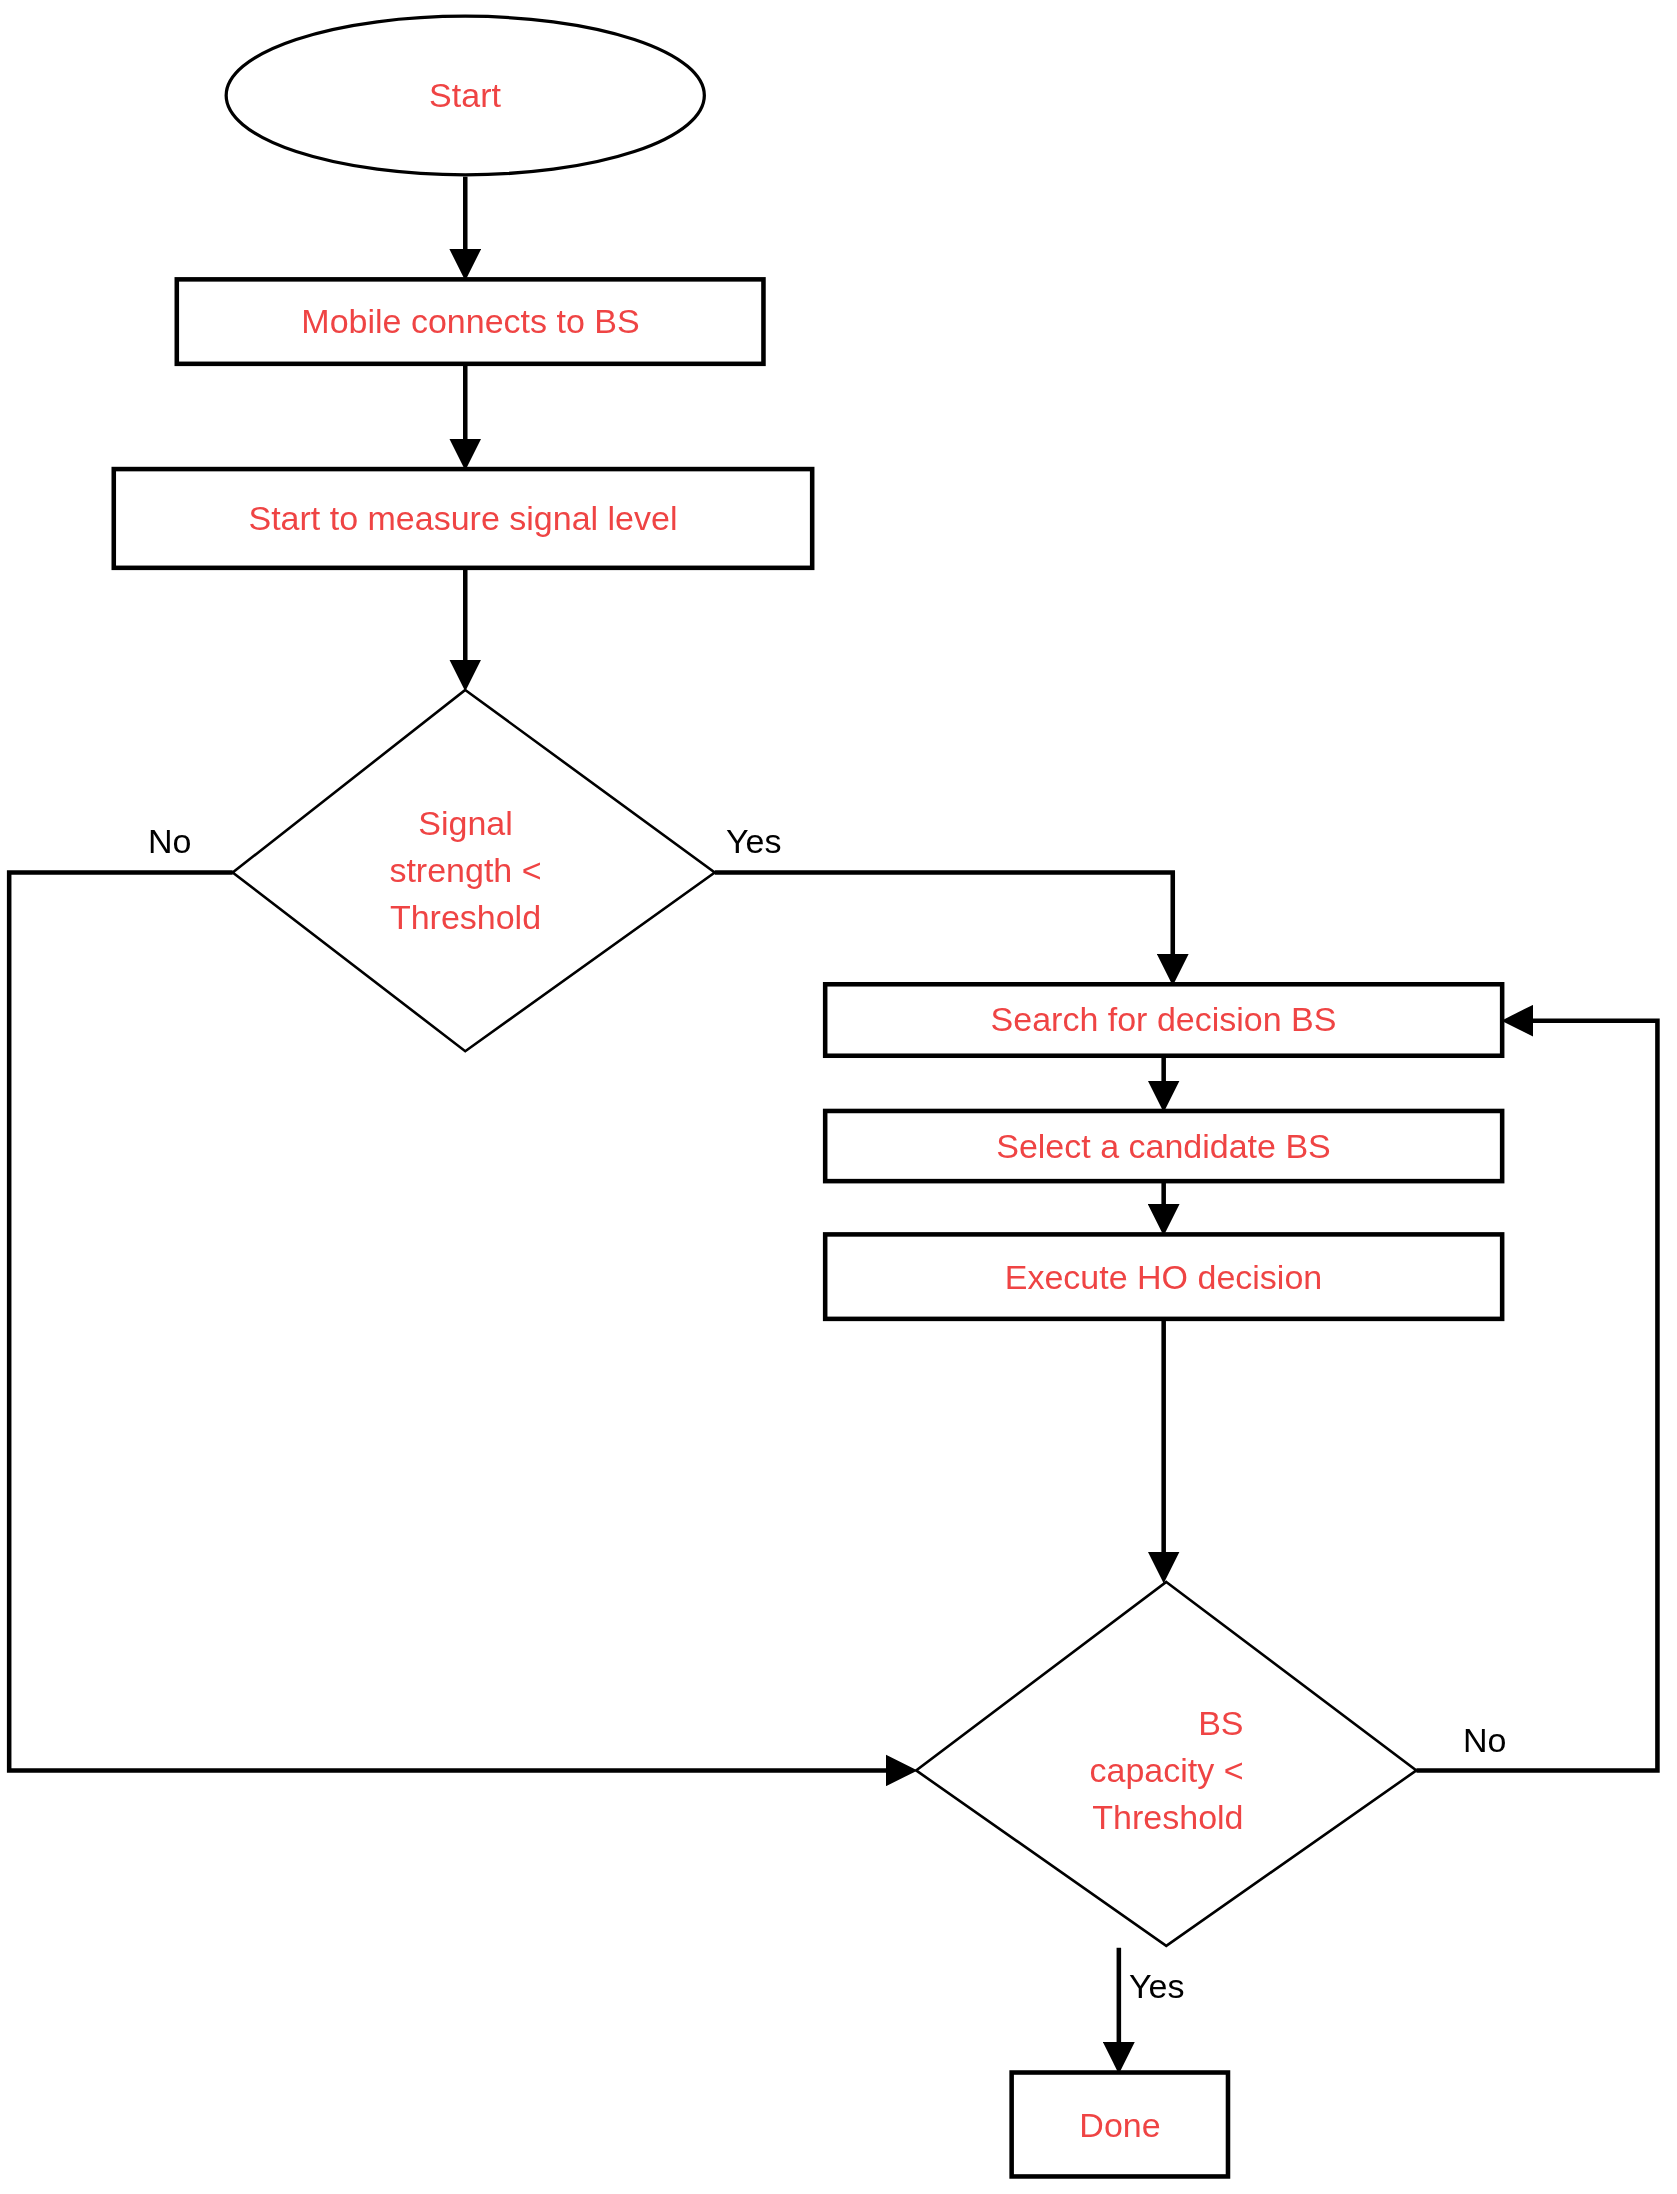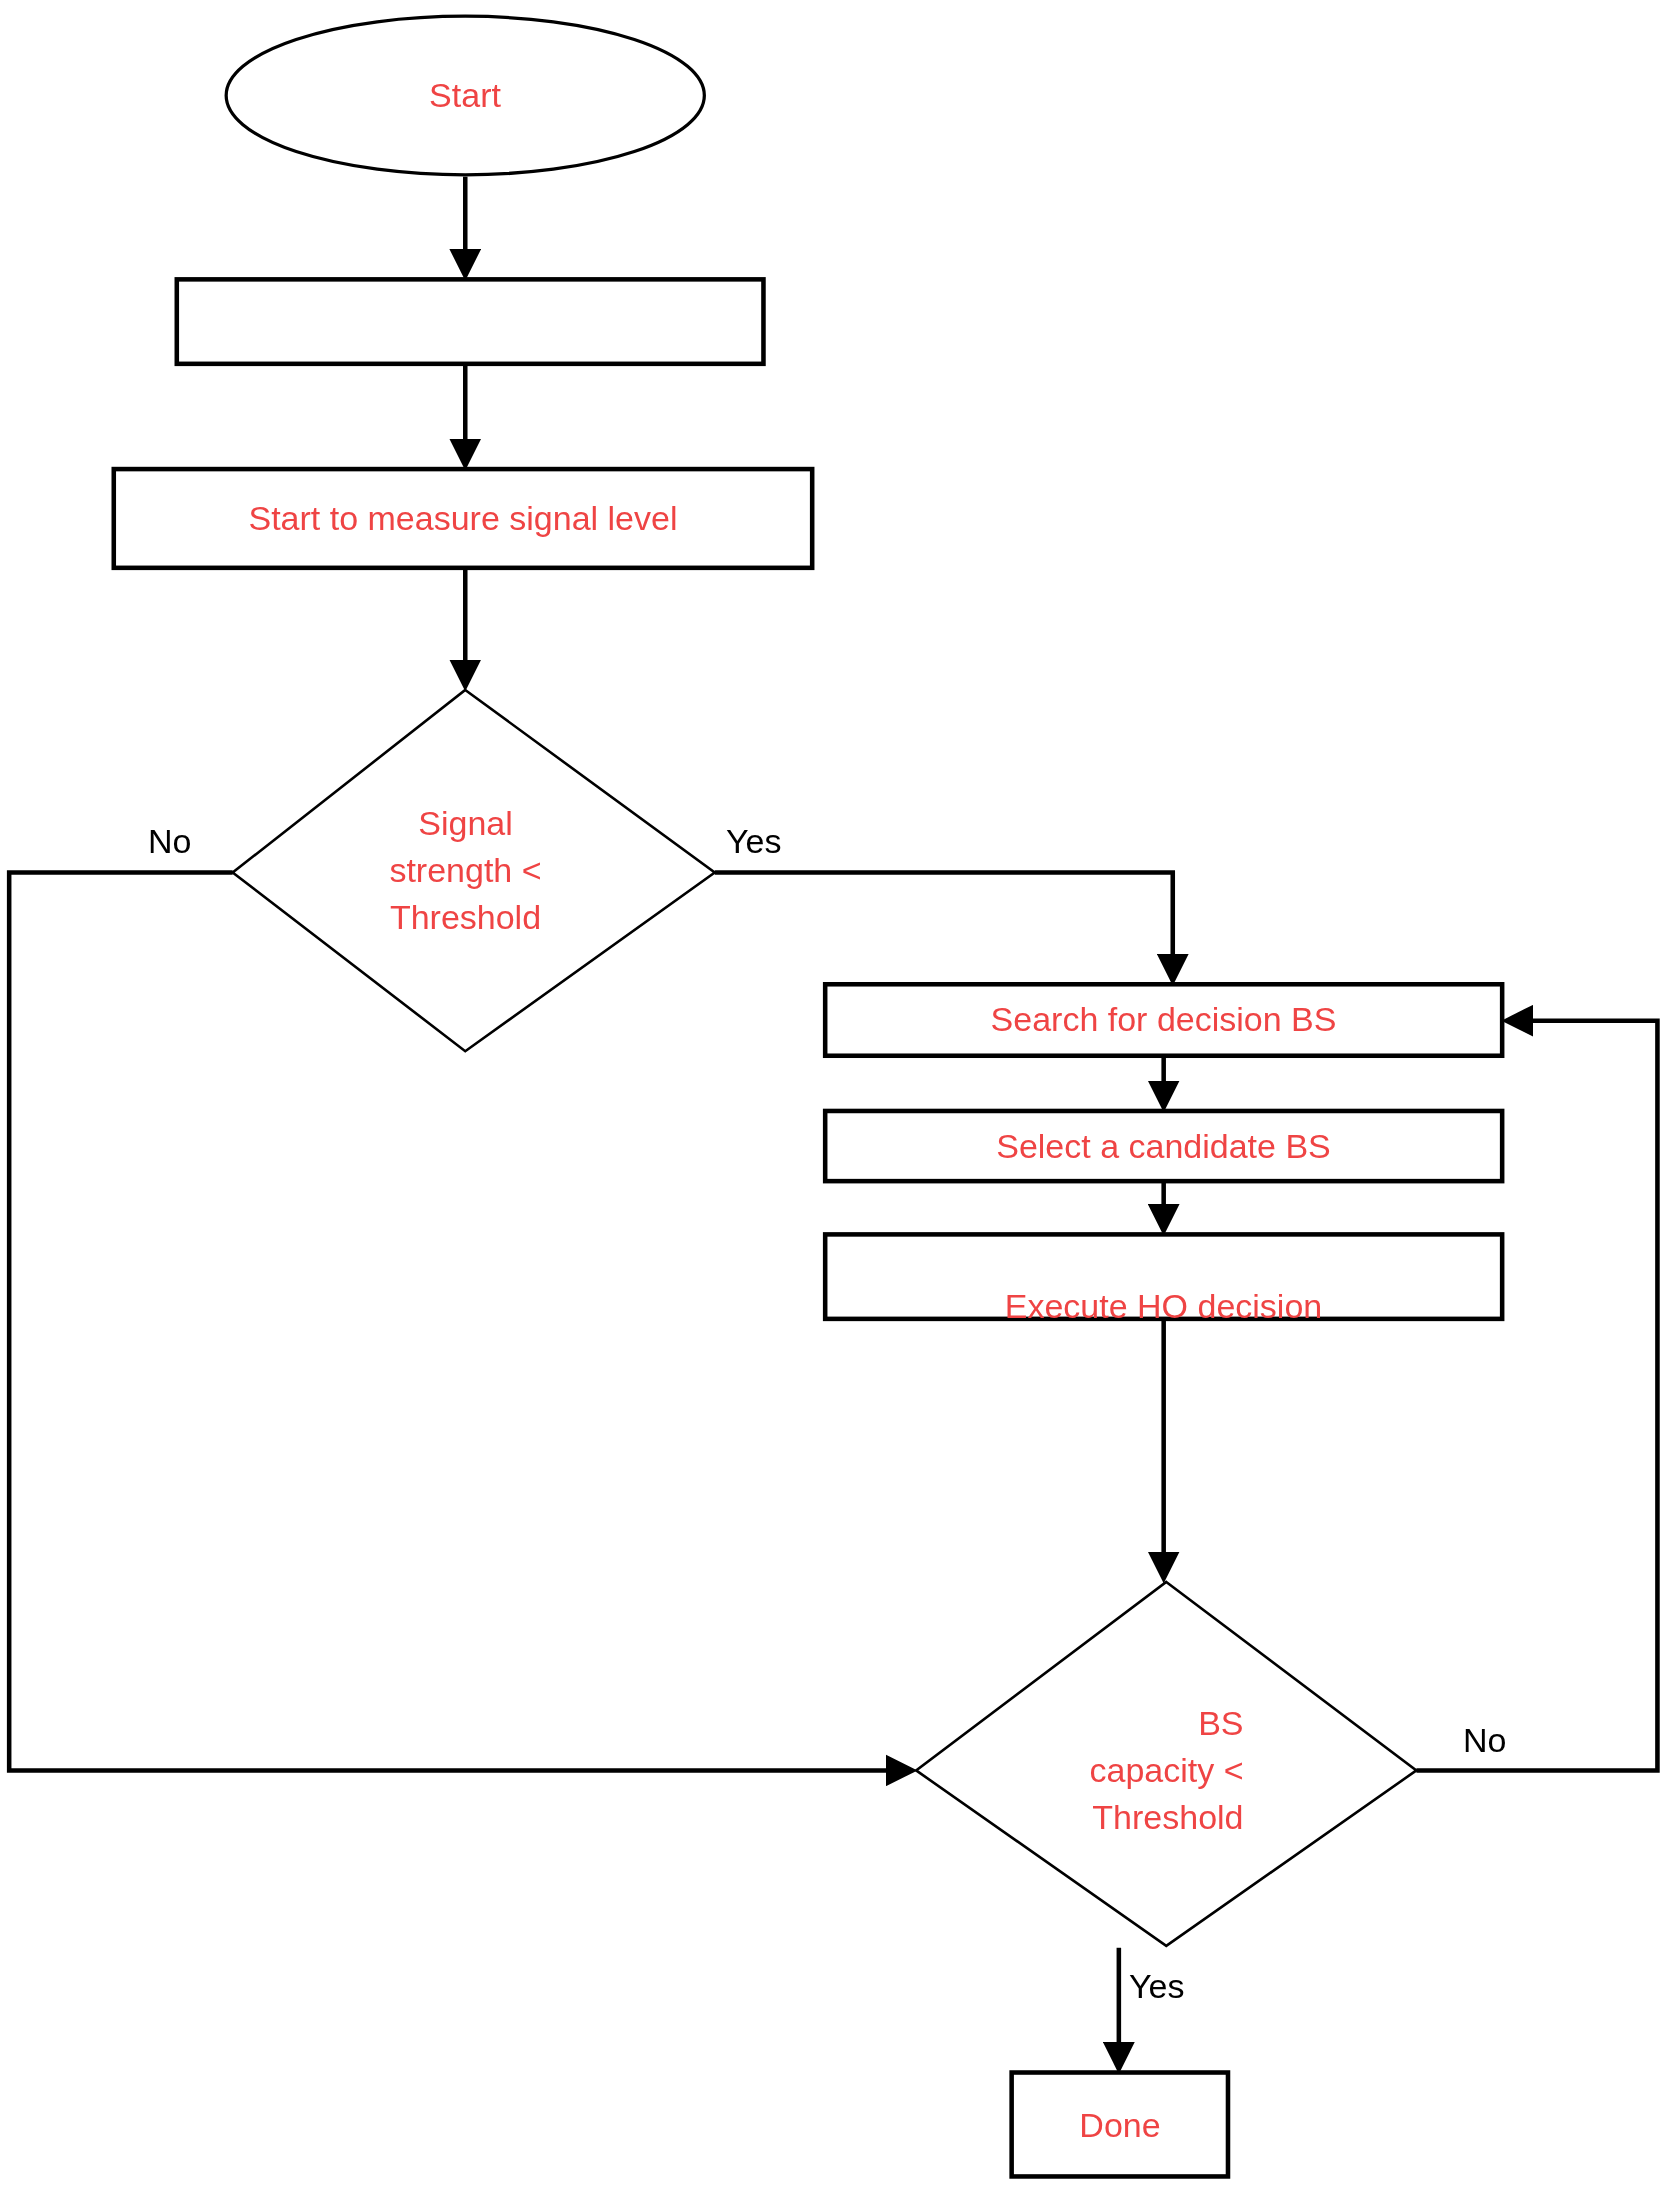--- a/index.html
+++ b/index.html
@@ -96,32 +96,33 @@
       <path d="M 1791 2033 L 1791 2429" marker-end="url(#arrow)"></path>
 
       <path d="M 2180 2725 L 2551 2725 L 2551 1571 L 2319 1571" marker-end="url(#arrow)"></path>
 
       <path d="M 1722 2998 L 1722 3184" marker-end="url(#arrow)"></path>
     </g>
   </svg>
 
   <div class="node-text" style="left:226px; top:16.2px; width:478px; height:159px;">Start</div>
 
+  <div class="node-text" style="left:177px; top:279px; width:587px; height:84px;">Mobile connects to BS</div>
 
   <div class="node-text" style="left:114px; top:469px; width:698px; height:99px;">Start to measure signal level</div>
 
   <div class="node-text" style="left:303px; top:760px; width:325px; height:221px; line-height:1.38;">Signal
 strength &lt;
 Threshold</div>
 
   <div class="node-text" style="left:825px; top:984px; width:677px; height:71px;">Search for decision BS</div>
 
   <div class="node-text" style="left:825px; top:1111px; width:677px; height:70px;">Select a candidate BS</div>
 
-  <div class="node-text" style="left:825px; top:1264px; width:677px; height:84px;">Execute HO decision</div>
+  <div class="node-text" style="left:825px; top:1235px; width:677px; height:84px;">Execute HO decision</div>
 
   <div class="node-text" style="left:1004px; top:1660px; width:325px; height:221px; line-height:1.38;text-align:right;">BS
 capacity &lt;
 Threshold</div>
 
   <div class="node-text" style="left:1012px; top:2073px; width:216px; height:104px;">Done</div>
 
   <div class="edge-label" style="left:148px; top:824px;">No</div>
 
   <div class="edge-label" style="left:726px; top:824px;">Yes</div>

